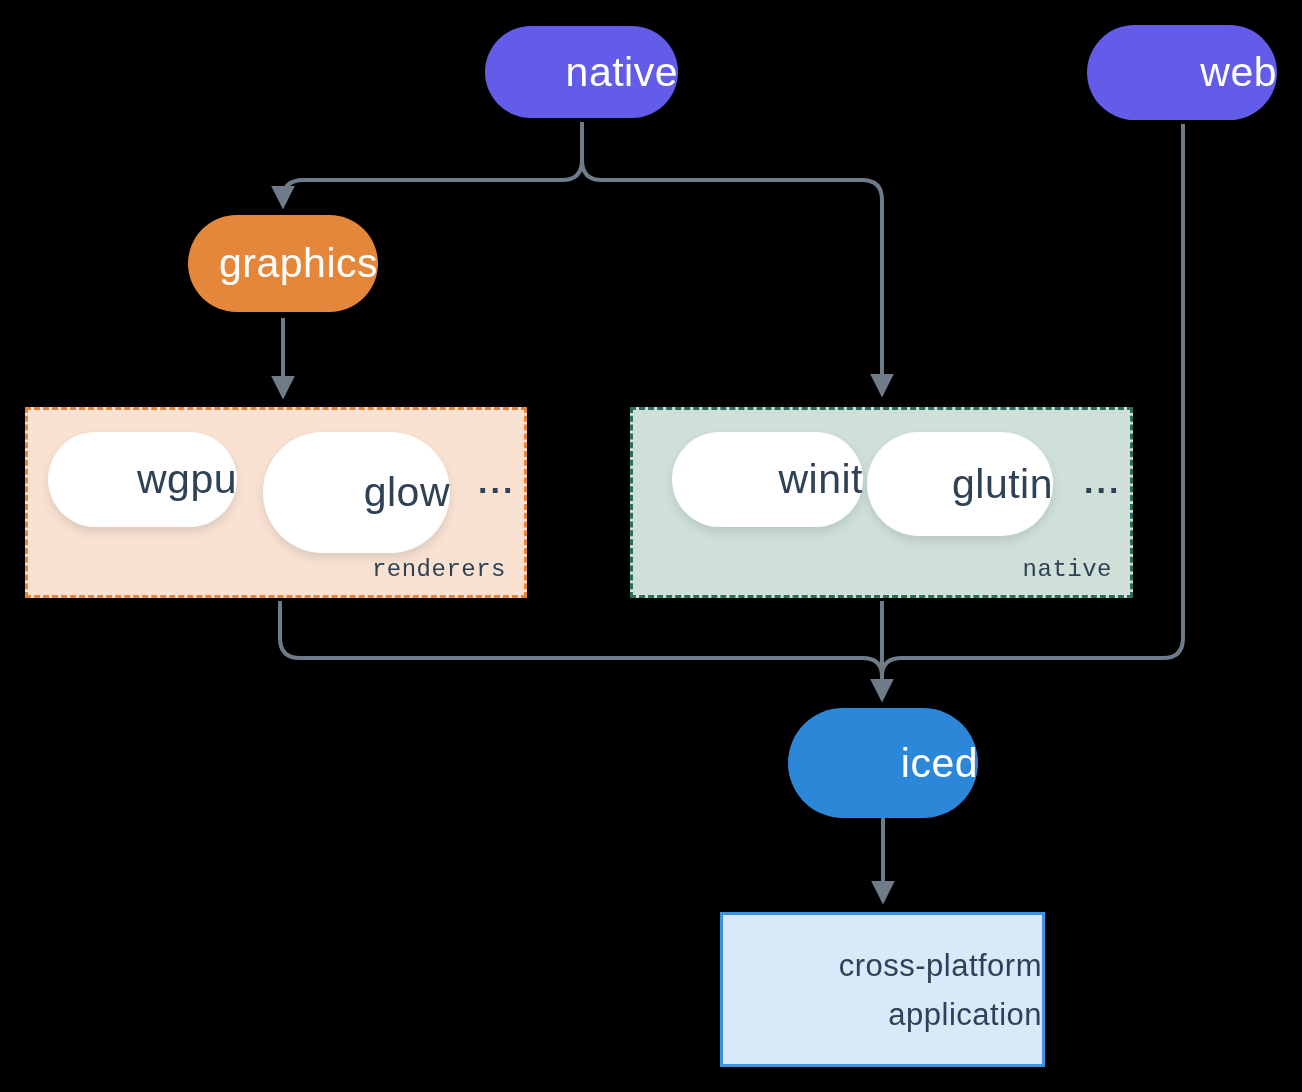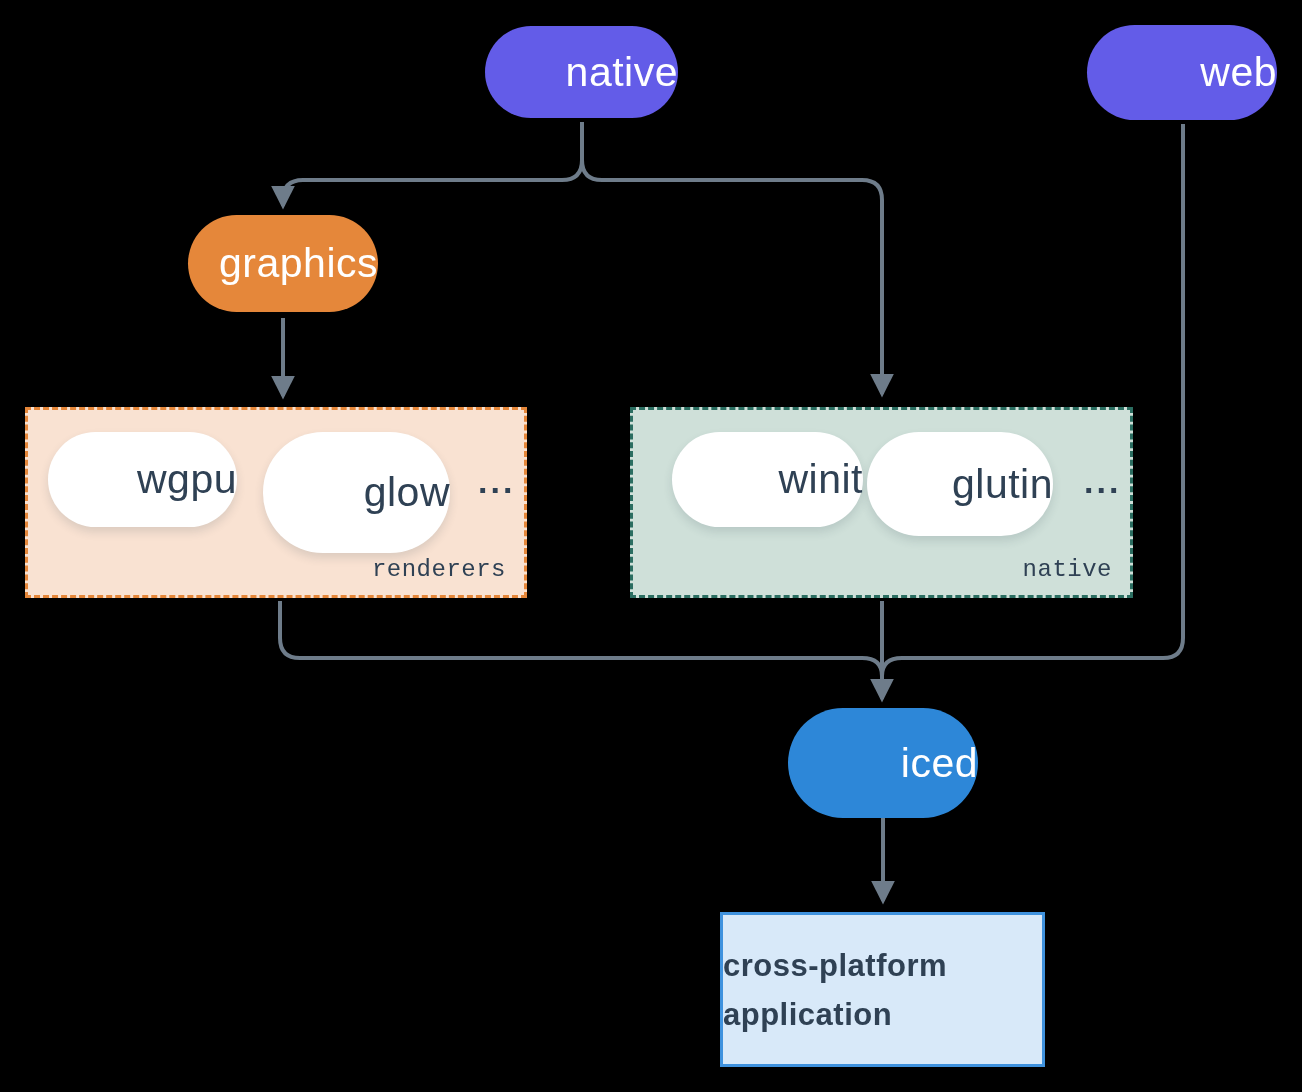--- a/index.html
+++ b/index.html
@@ -73,27 +73,26 @@
   }
   .app-box {
     position: absolute;
     left: 720px; top: 912px;
     width: 325px; height: 155px;
     box-sizing: border-box;
     background: #d8e9f9;
     border: 3px solid #3f92de;
     display: flex;
     flex-direction: column;
-    align-items: flex-start;
+    align-items: flex-end;
     justify-content: center;
     color: #2f4154;
     font-size: 31px;
     line-height: 49px;
     letter-spacing: 0.5px;
-    font-weight: bold;
   }
 
   
   .node-native   { left: 485px;  top: 26px;  width: 193px; height: 92px; }
   .node-web      { left: 1087px; top: 25px;  width: 190px; height: 95px; }
   .node-graphics { left: 188px;  top: 215px; width: 190px; height: 97px; }
   .node-iced     { left: 788px;  top: 708px; width: 190px; height: 110px; }
 
   .box-renderers { left: 25px;  top: 407px; width: 502px; height: 191px; }
   .box-shells    { left: 630px; top: 407px; width: 503px; height: 191px; }

